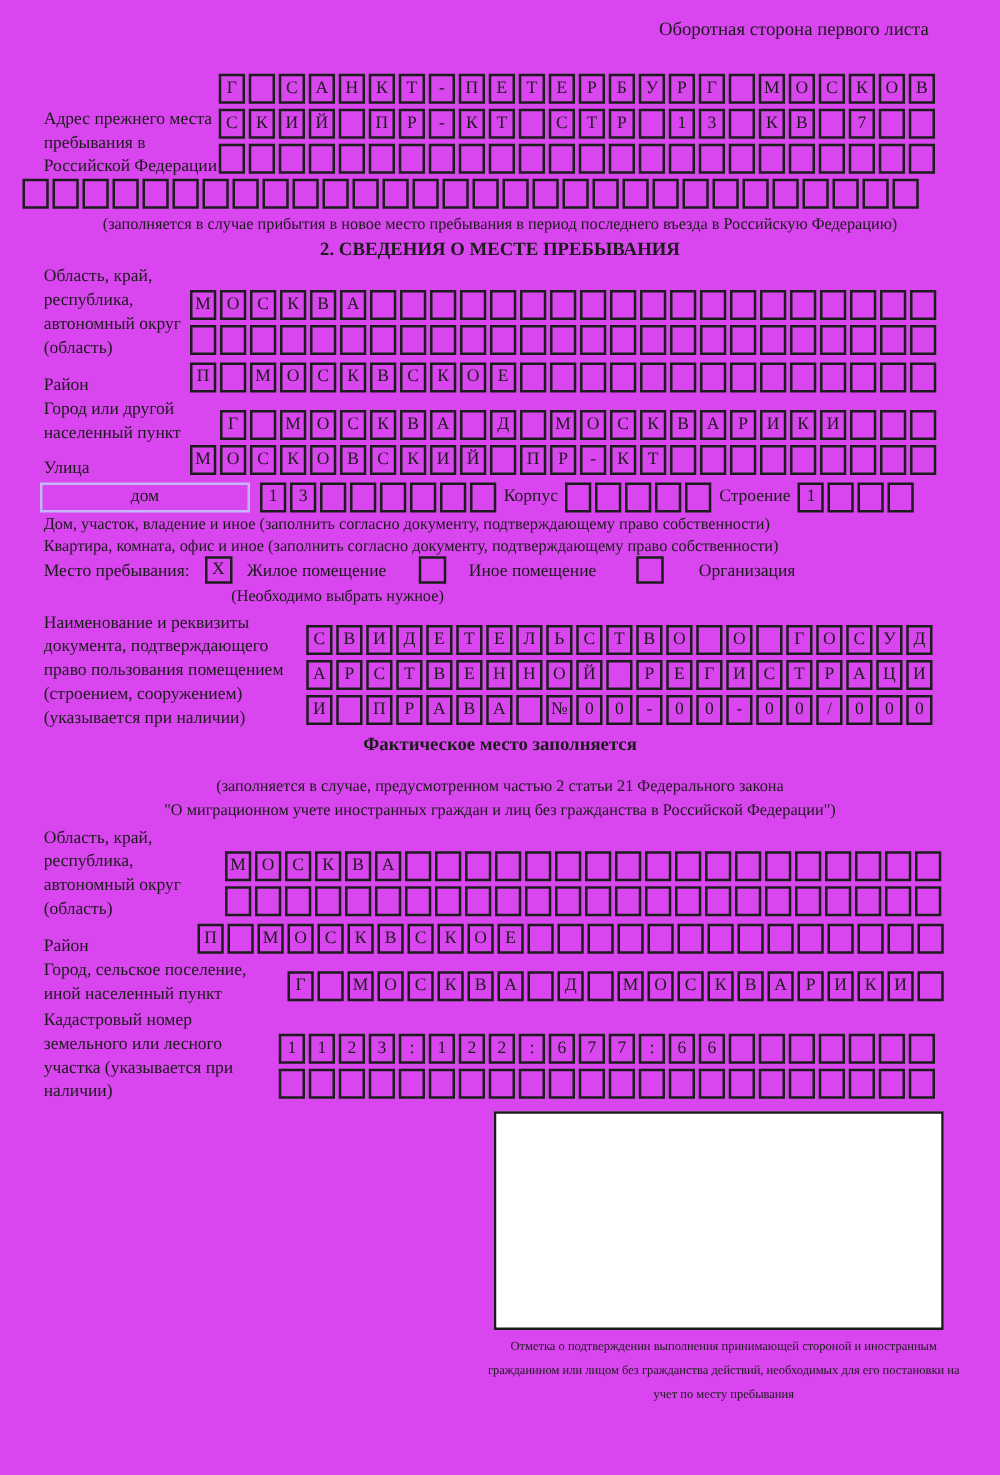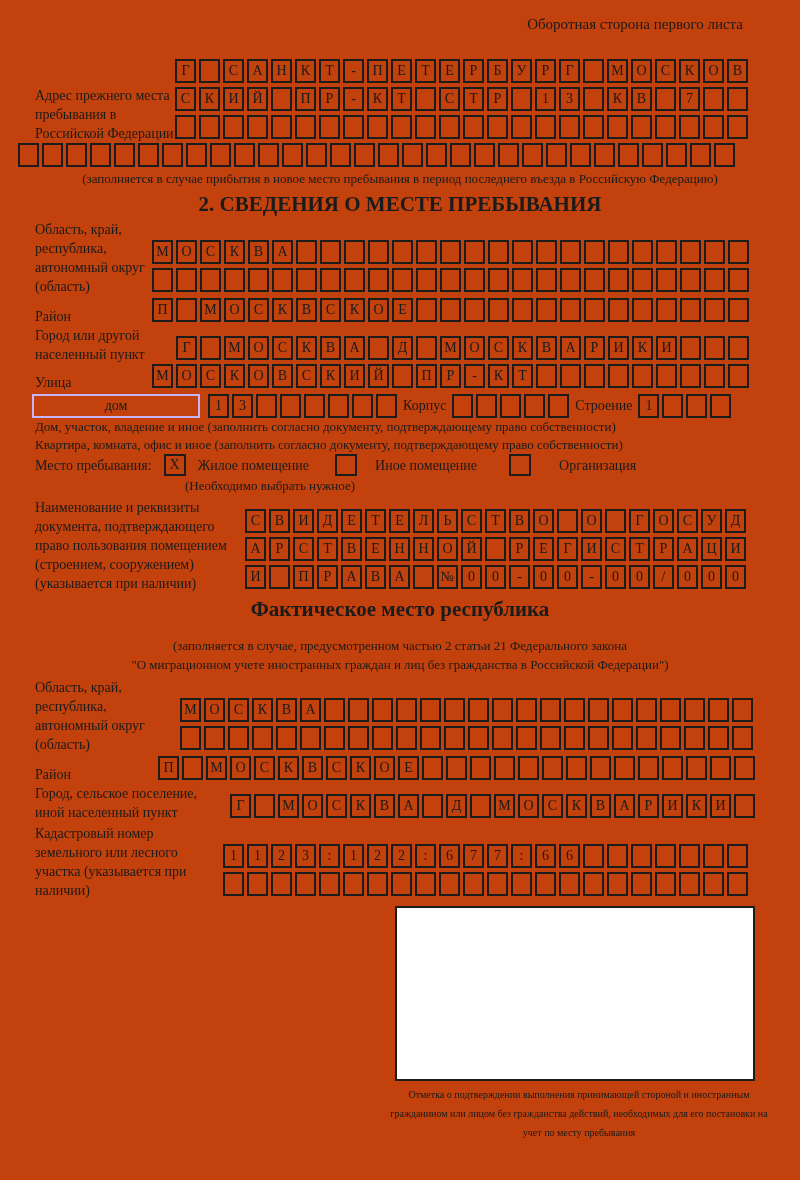--- a/index.html
+++ b/index.html
@@ -1,23 +1,23 @@
 <!DOCTYPE html>
 <html><head>
 <meta charset="utf-8">
 <style>
   html,body { margin:0; padding:0; background:#fff; }
   .page {
     position:relative; width:800px; height:1180px; overflow:hidden;
-    background:#c2410c; color:#1b1b1b;
+    background:#d946ef; color:#1b1b1b;
     font-family:"Liberation Serif","DejaVu Serif",serif;
     box-sizing:border-box; padding-top:16px;
   }
   .header-note { text-align:right; padding-right:57px; font-size:15px; }
-  .title { text-align:center; font-weight:bold; font-size:21px; }
+  .title { text-align:center; font-weight:bold; font-size:15px; }
   .caption { font-size:13px; }
   .caption.center { text-align:center; }
   .lbl { font-size:14px; line-height:19px; }
   .flexrow { display:flex; align-items:flex-end; }
   .cellrow { white-space:nowrap; height:24px; margin-bottom:4px; }
   .cell {
     display:inline-block; width:17px; height:20px; margin-right:3px;
     border:2px solid #1c1c1c; text-align:center;
     font-size:14px; line-height:20px; vertical-align:top;
   }
@@ -103,21 +103,21 @@
 
   <div class="flexrow" style="margin:4px 0 0 35px;">
     <div class="lbl" style="width:210px;">Наименование и реквизиты документа, подтверждающего право пользования помещением (строением, сооружением) (указывается при наличии)</div>
     <div>
       <div class="cellrow"><span class="cell">С</span><span class="cell">В</span><span class="cell">И</span><span class="cell">Д</span><span class="cell">Е</span><span class="cell">Т</span><span class="cell">Е</span><span class="cell">Л</span><span class="cell">Ь</span><span class="cell">С</span><span class="cell">Т</span><span class="cell">В</span><span class="cell">О</span><span class="cell"></span><span class="cell">О</span><span class="cell"></span><span class="cell">Г</span><span class="cell">О</span><span class="cell">С</span><span class="cell">У</span><span class="cell">Д</span></div>
       <div class="cellrow"><span class="cell">А</span><span class="cell">Р</span><span class="cell">С</span><span class="cell">Т</span><span class="cell">В</span><span class="cell">Е</span><span class="cell">Н</span><span class="cell">Н</span><span class="cell">О</span><span class="cell">Й</span><span class="cell"></span><span class="cell">Р</span><span class="cell">Е</span><span class="cell">Г</span><span class="cell">И</span><span class="cell">С</span><span class="cell">Т</span><span class="cell">Р</span><span class="cell">А</span><span class="cell">Ц</span><span class="cell">И</span></div>
       <div class="cellrow"><span class="cell">И</span><span class="cell"></span><span class="cell">П</span><span class="cell">Р</span><span class="cell">А</span><span class="cell">В</span><span class="cell">А</span><span class="cell"></span><span class="cell">№</span><span class="cell">0</span><span class="cell">0</span><span class="cell">-</span><span class="cell">0</span><span class="cell">0</span><span class="cell">-</span><span class="cell">0</span><span class="cell">0</span><span class="cell">/</span><span class="cell">0</span><span class="cell">0</span><span class="cell">0</span></div>
     </div>
   </div>
 
-  <div class="title" style="margin-top:4px;">Фактическое место республика</div>
+  <div class="title" style="margin-top:4px;">Фактическое место заполняется</div>
   <div class="caption center" style="margin-top:16px;">(заполняется в случае, предусмотренном частью 2 статьи 21 Федерального закона</div>
   <div class="caption center" style="margin-top:3px;">"О миграционном учете иностранных граждан и лиц без гражданства в Российской Федерации")</div>
 
   <div class="flexrow" style="margin:5px 0 0 35px;">
     <div class="lbl" style="width:145px;">Область, край, республика, автономный округ (область)</div>
     <div>
       <div class="cellrow"><span class="cell">М</span><span class="cell">О</span><span class="cell">С</span><span class="cell">К</span><span class="cell">В</span><span class="cell">А</span><span class="cell"></span><span class="cell"></span><span class="cell"></span><span class="cell"></span><span class="cell"></span><span class="cell"></span><span class="cell"></span><span class="cell"></span><span class="cell"></span><span class="cell"></span><span class="cell"></span><span class="cell"></span><span class="cell"></span><span class="cell"></span><span class="cell"></span><span class="cell"></span><span class="cell"></span><span class="cell"></span></div>
       <div class="cellrow"><span class="cell"></span><span class="cell"></span><span class="cell"></span><span class="cell"></span><span class="cell"></span><span class="cell"></span><span class="cell"></span><span class="cell"></span><span class="cell"></span><span class="cell"></span><span class="cell"></span><span class="cell"></span><span class="cell"></span><span class="cell"></span><span class="cell"></span><span class="cell"></span><span class="cell"></span><span class="cell"></span><span class="cell"></span><span class="cell"></span><span class="cell"></span><span class="cell"></span><span class="cell"></span><span class="cell"></span></div>
     </div>
   </div>

